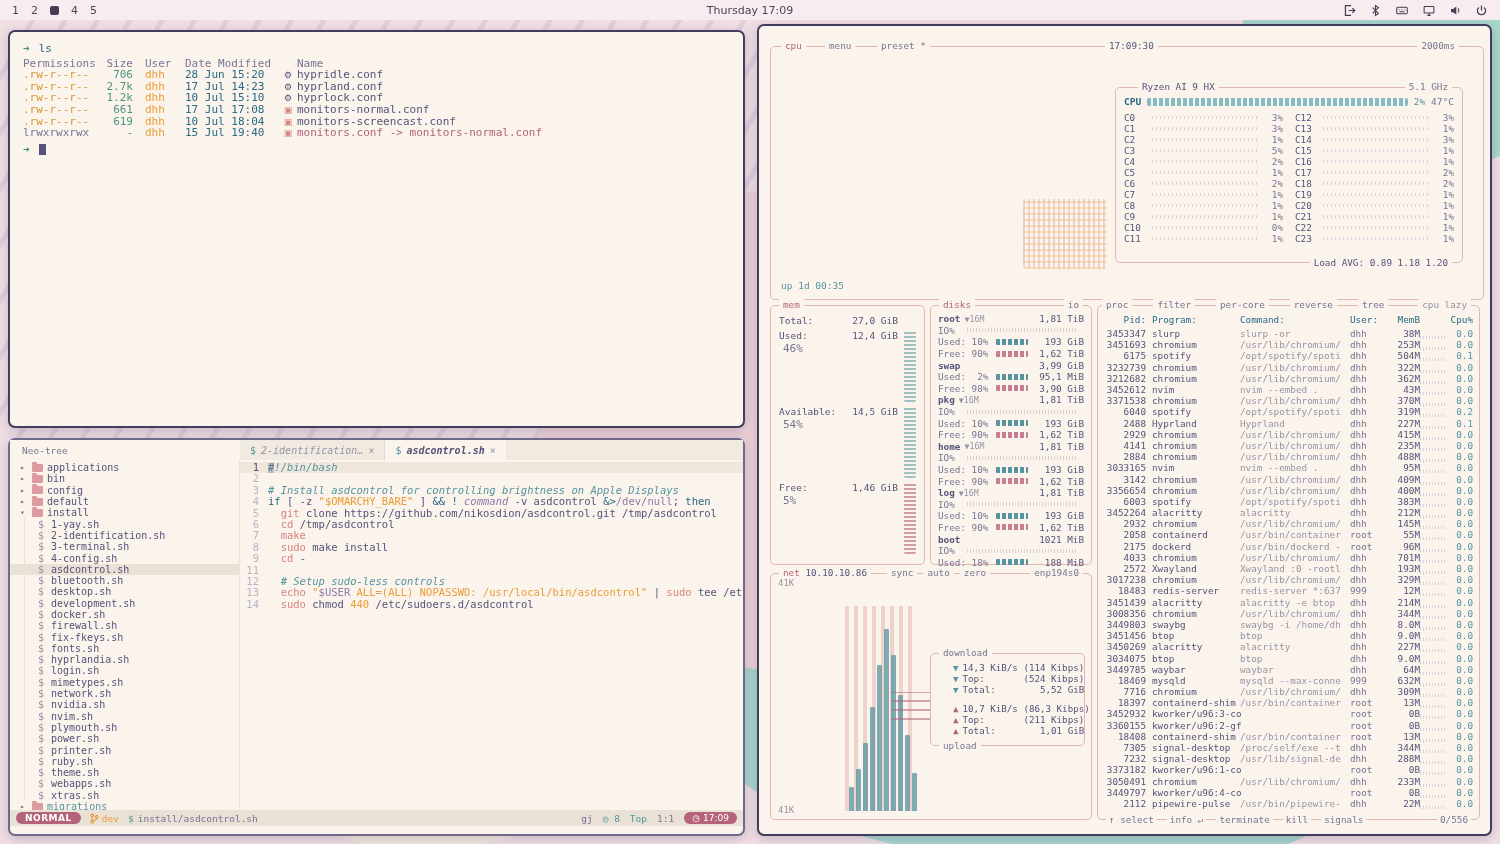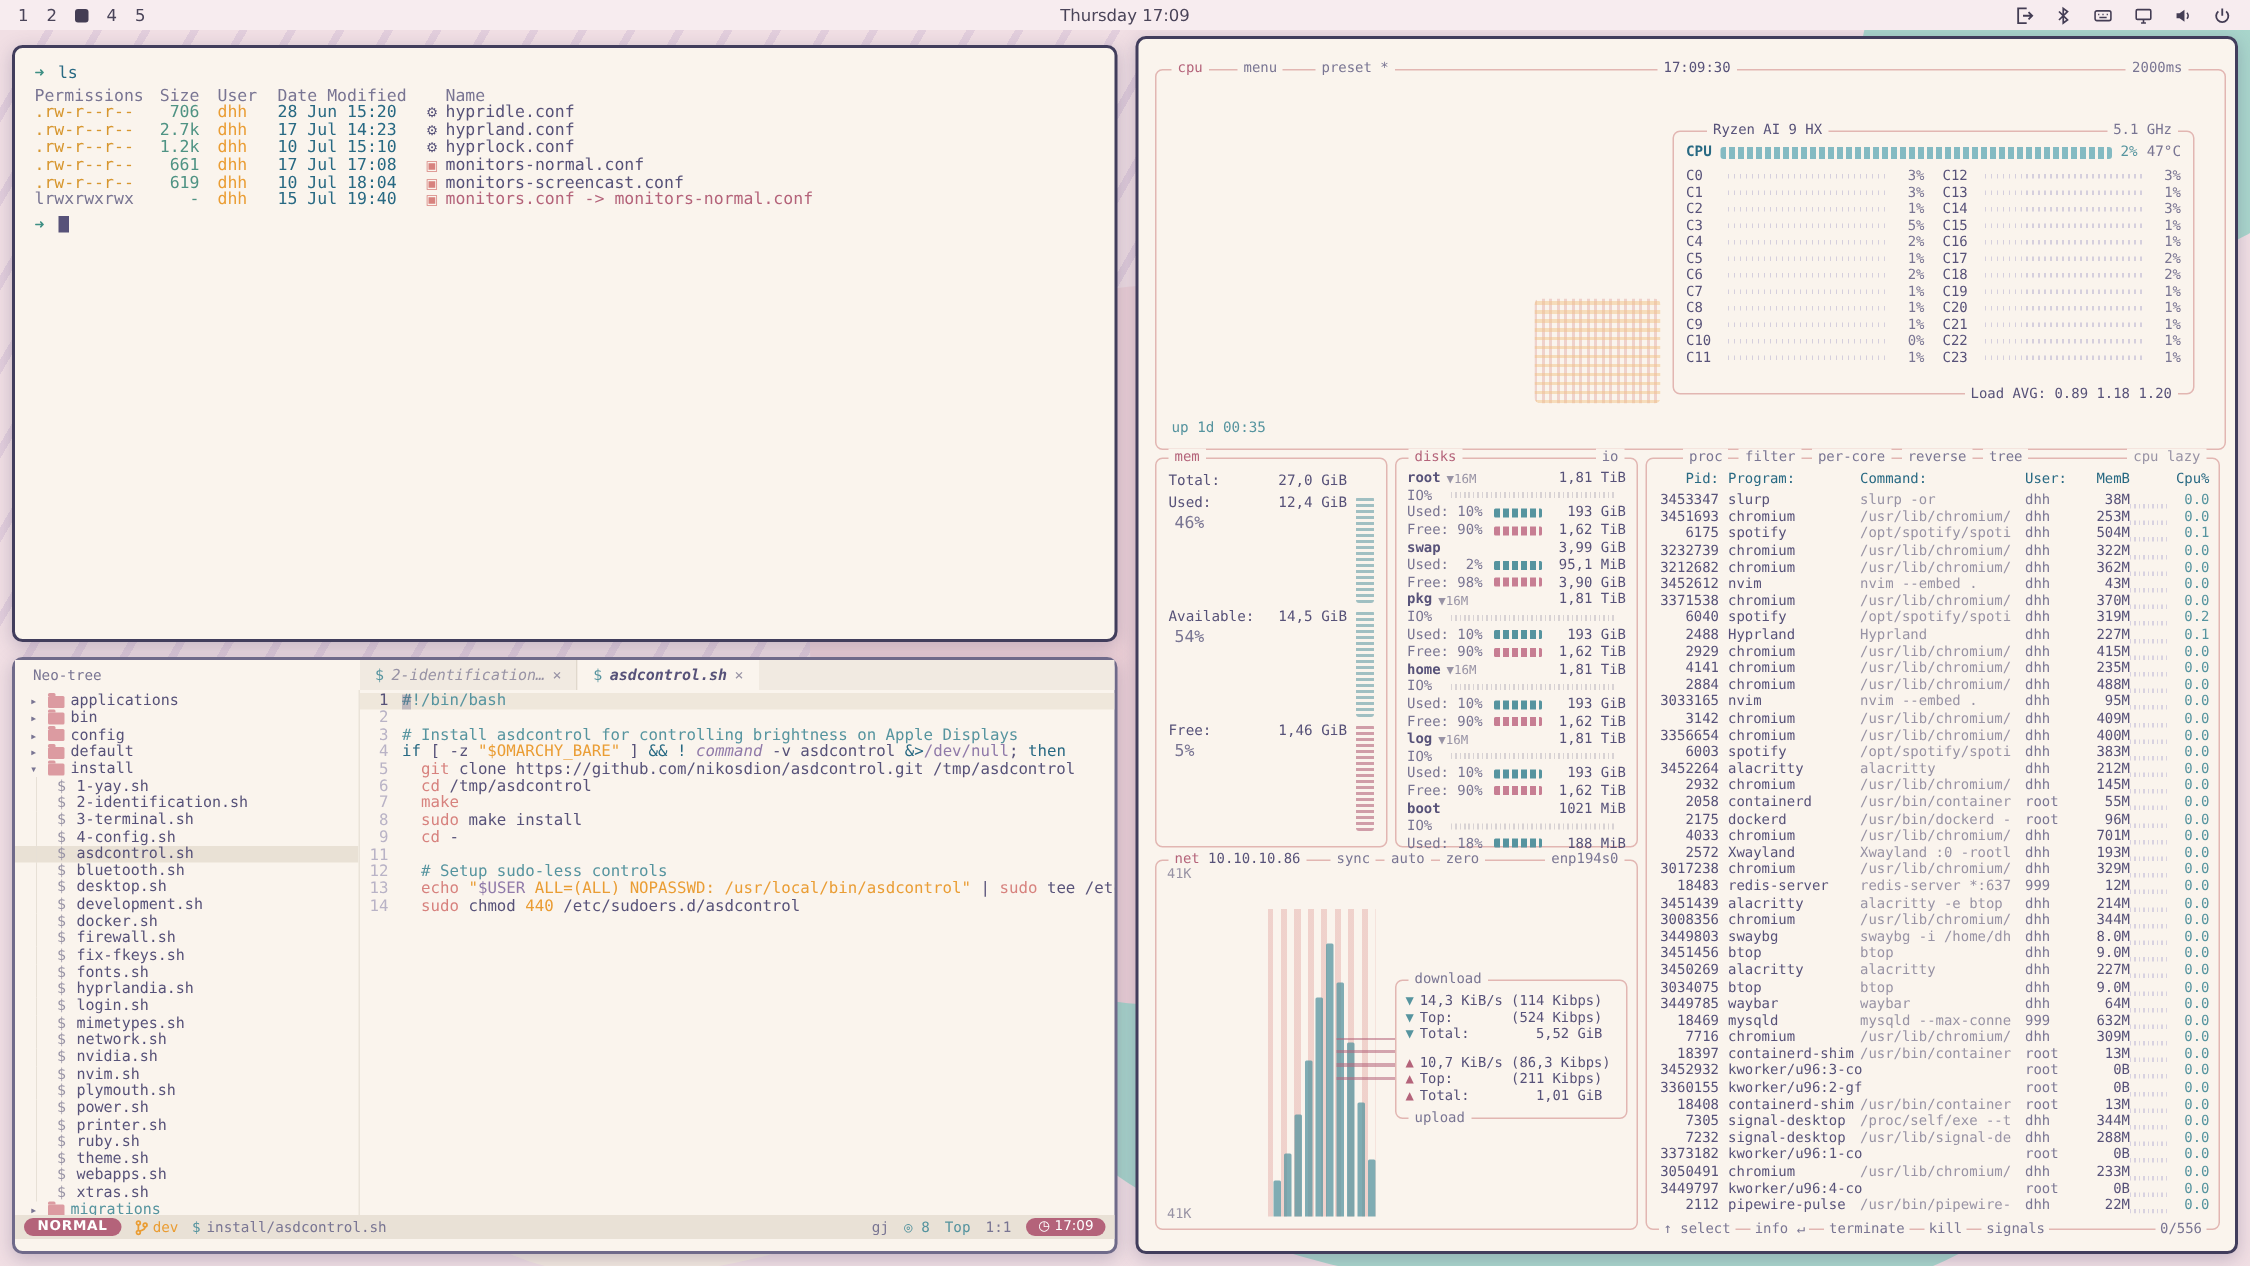--- a/index.html
+++ b/index.html
@@ -79,21 +79,21 @@
   .tree-row.accent .tname{color:#56949f}
   .tree-row.selected{background-color:#e9e1d5}
   .editor{flex:1;display:flex;flex-direction:column;min-width:0;overflow:hidden}
   .code{flex:1;padding-top:2px;font-size:10.5px;overflow:hidden}
   .cline{display:flex;height:11.4px;line-height:11.4px;white-space:pre}
   .gut{width:28px;text-align:right;padding-right:9px;color:#b9b3c6;flex:none}
   .cline.cursorline{background:#efe7db}
   .cline.cursorline .gut{color:#575279}
   .ltext{position:relative}
   .cline.cursorline .ltext::before{content:"";position:absolute;left:0;top:1px;width:6px;height:10px;background:rgba(87,82,121,.30)}
-  .seg.comment{color:#56949f;}
+  .seg.comment{color:#56949f;font-style:italic}
   .seg.kw{color:#286983}
   .seg.op{color:#286983}
   .seg.cmd{color:#d7827e}
   .seg.str{color:#ea9d34}
   .seg.num{color:#ea9d34}
   .seg.var{color:#907aa9}
   .seg.builtin{color:#907aa9;font-style:italic}
   .seg.plain{color:#575279}
   .statusline{height:16px;flex:none;background:#e9e1d6;display:flex;align-items:center;font-size:9.5px;color:#797593;gap:9px;padding:0 6px;white-space:nowrap}
   .mode-pill{background:#b4637a;color:#fff;font-weight:bold;padding:1px 9px;border-radius:8px;font-size:9px;letter-spacing:.5px;font-family:"DejaVu Sans",sans-serif}
@@ -169,29 +169,29 @@
   .net-bars i:nth-child(3){height:68px}.net-bars i:nth-child(4){height:104px}
   .net-bars i:nth-child(5){height:146px}.net-bars i:nth-child(6){height:182px}
   .net-bars i:nth-child(7){height:156px}.net-bars i:nth-child(8){height:116px}
   .net-bars i:nth-child(9){height:76px}.net-bars i:nth-child(10){height:38px}
   .net-red{position:absolute;left:120px;top:118px;width:46px;height:28px;
     background:repeating-linear-gradient(0deg,rgba(180,99,122,.55) 0 2px,transparent 2px 9px)}
   .ntoggles{position:absolute;top:-7px;left:116px;display:flex;gap:6px}
   .ntoggle{background:#faf4ed;padding:0 4px;font-size:9.3px;line-height:12px;color:#797593}
   .net-title .nname{color:#b4637a}
   .net-title .nip{color:#575279}
-  .net-info{position:absolute;right:6px;top:79px;width:155px;border:1px solid #e2b6b2;border-radius:5px;background:#faf4ed;padding:8px 6px 9px;font-size:9.2px}
+  .net-info{position:absolute;right:6px;top:79px;width:155px;border:1px solid #e2b6b2;border-radius:5px;background:#faf4ed;padding:8px 22px 9px;font-size:9.2px}
   .nrow{display:flex;gap:4px;height:11px;align-items:center;white-space:pre}
   .nrow.gap{height:8px}
   .nrow.down .narrow{color:#56949f}
   .nrow.up .narrow{color:#b4637a}
   .ntext{color:#575279}
 
   .box-proc{left:338px;top:279px;right:10px;bottom:14px}
-  .ptabs{position:absolute;top:-7px;left:24px;display:flex;gap:7px}
+  .ptabs{position:absolute;top:-7px;left:4px;display:flex;gap:21px}
   .ptab{background:#faf4ed;padding:0 4px;font-size:9.3px;line-height:12px;color:#797593}
   .psort{position:absolute;top:-7px;right:8px;background:#faf4ed;padding:0 4px;font-size:9.3px;line-height:12px;color:#9893a5}
   .pcols{display:flex;padding:8px 6px 0;font-size:9.3px;color:#286983;white-space:pre}
   .c-pid{width:48px;text-align:right;padding-right:6px;flex:none}
   .c-prog{width:88px;flex:none;white-space:pre;overflow:visible}
   .c-cmd{flex:1;min-width:0;overflow:hidden;white-space:pre}
   .c-user{width:32px;flex:none}
   .c-mem{width:38px;text-align:right;flex:none}
   .c-spark{width:26px;flex:none}
   .c-cpu{width:27px;text-align:right;flex:none}

